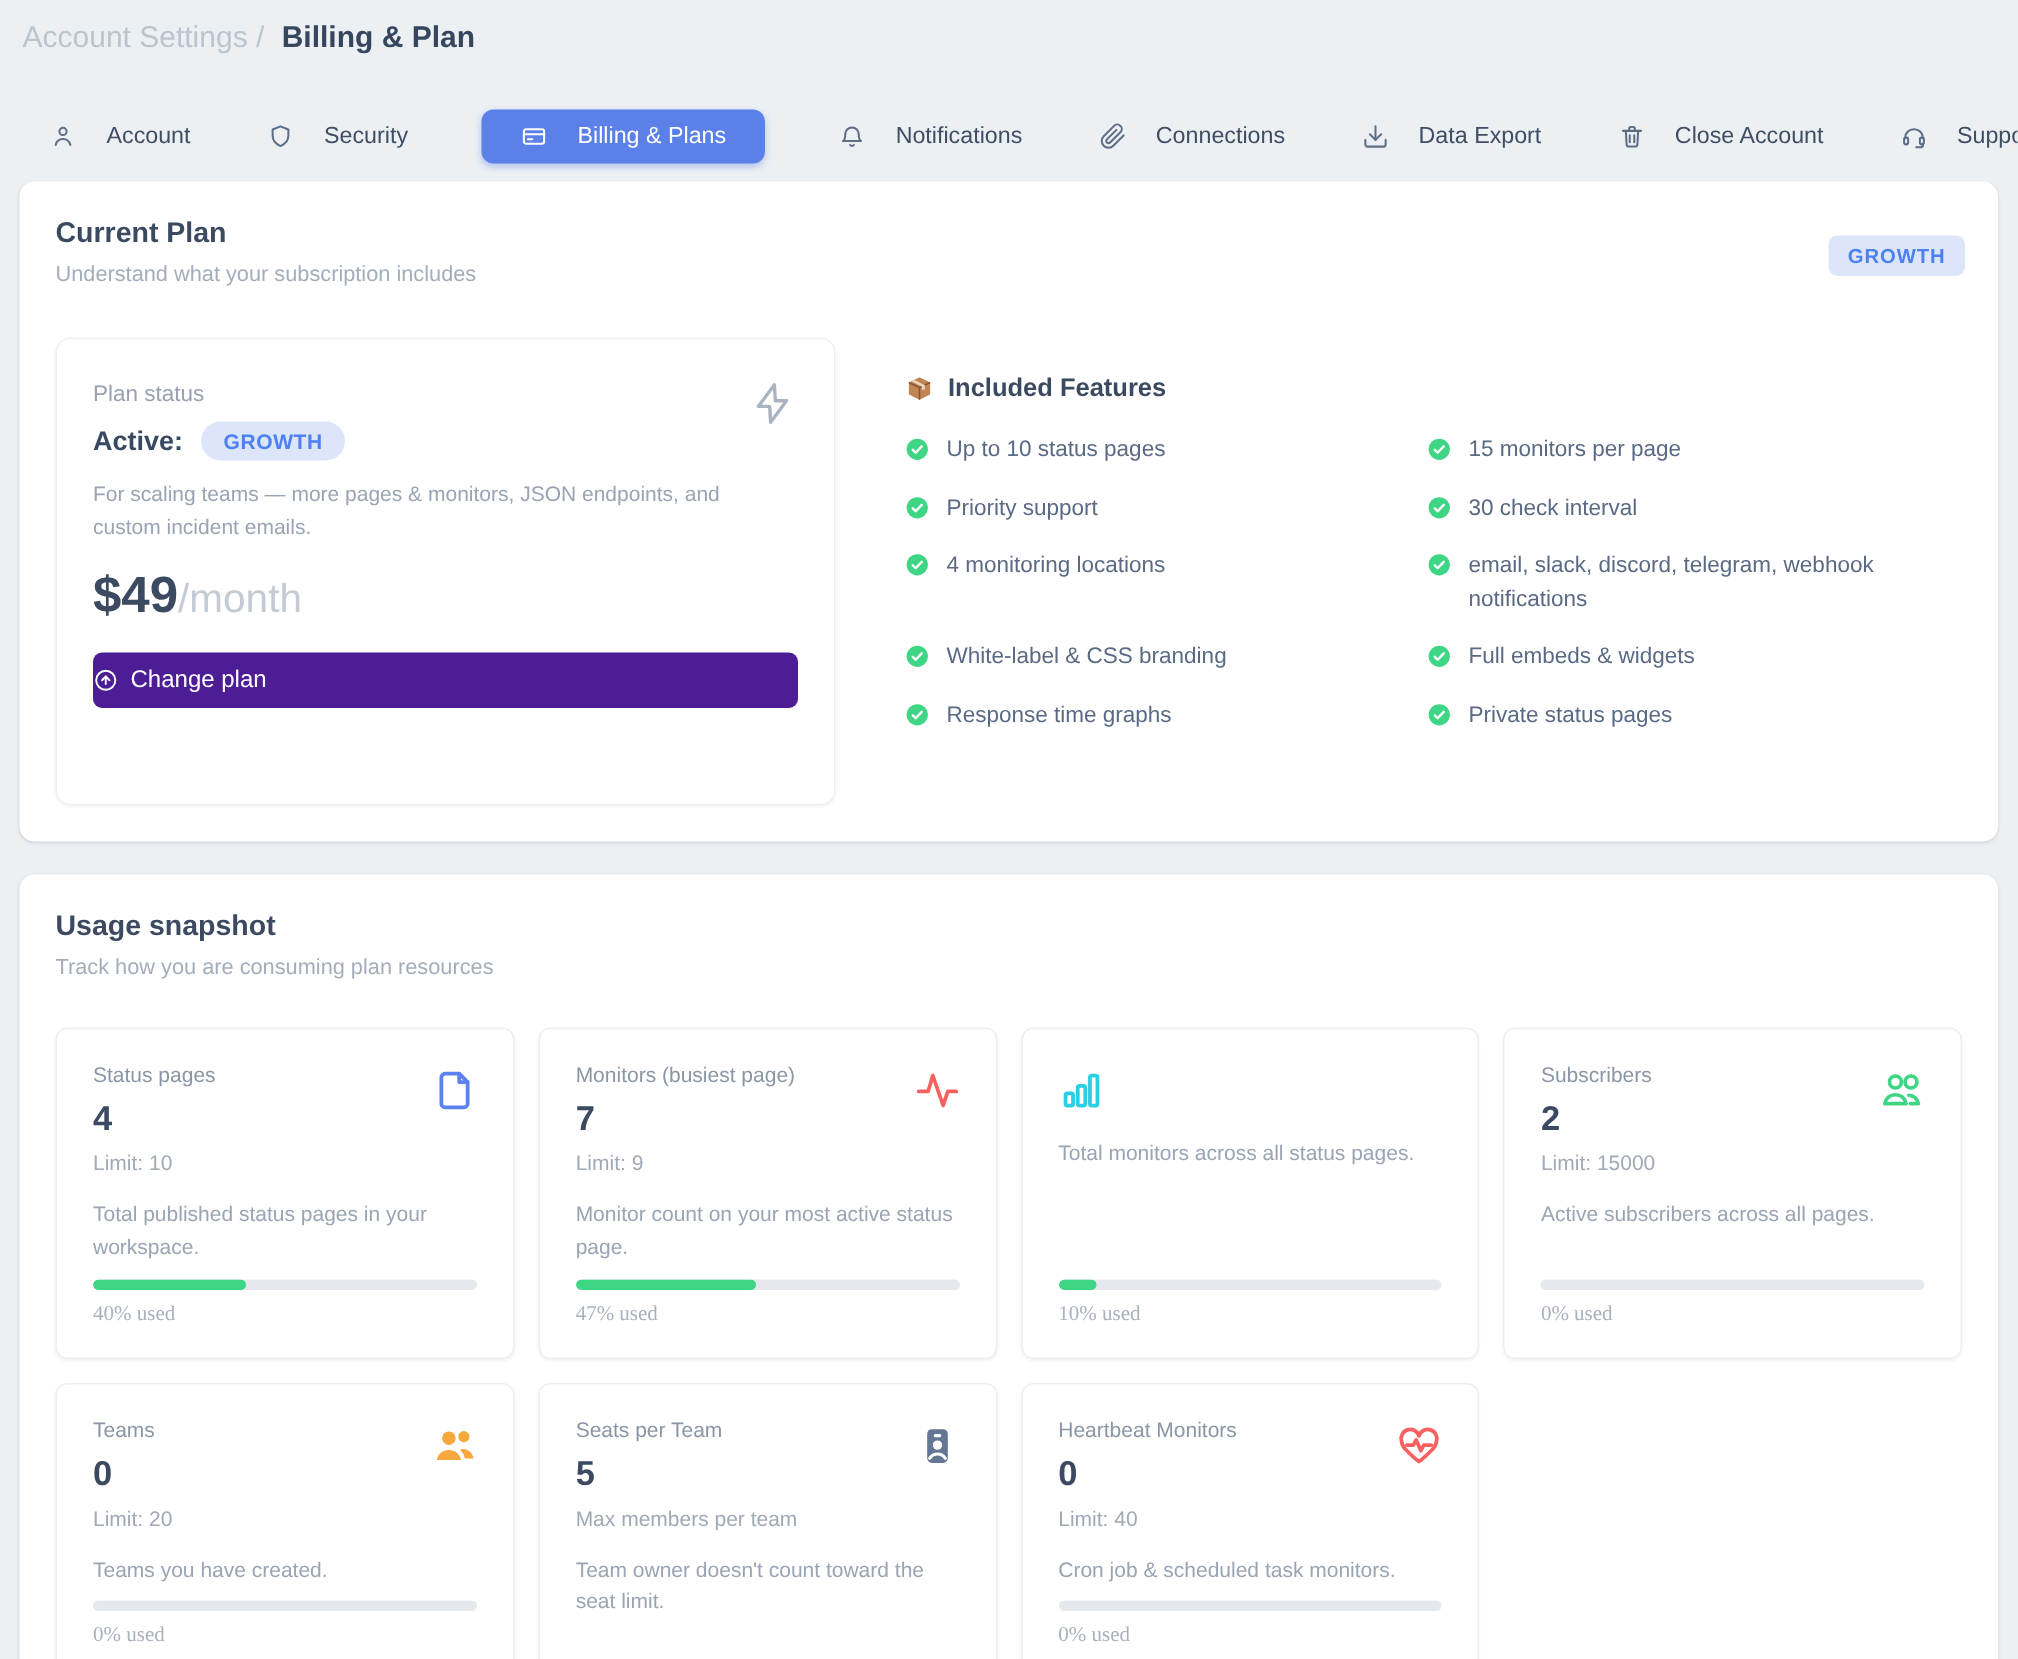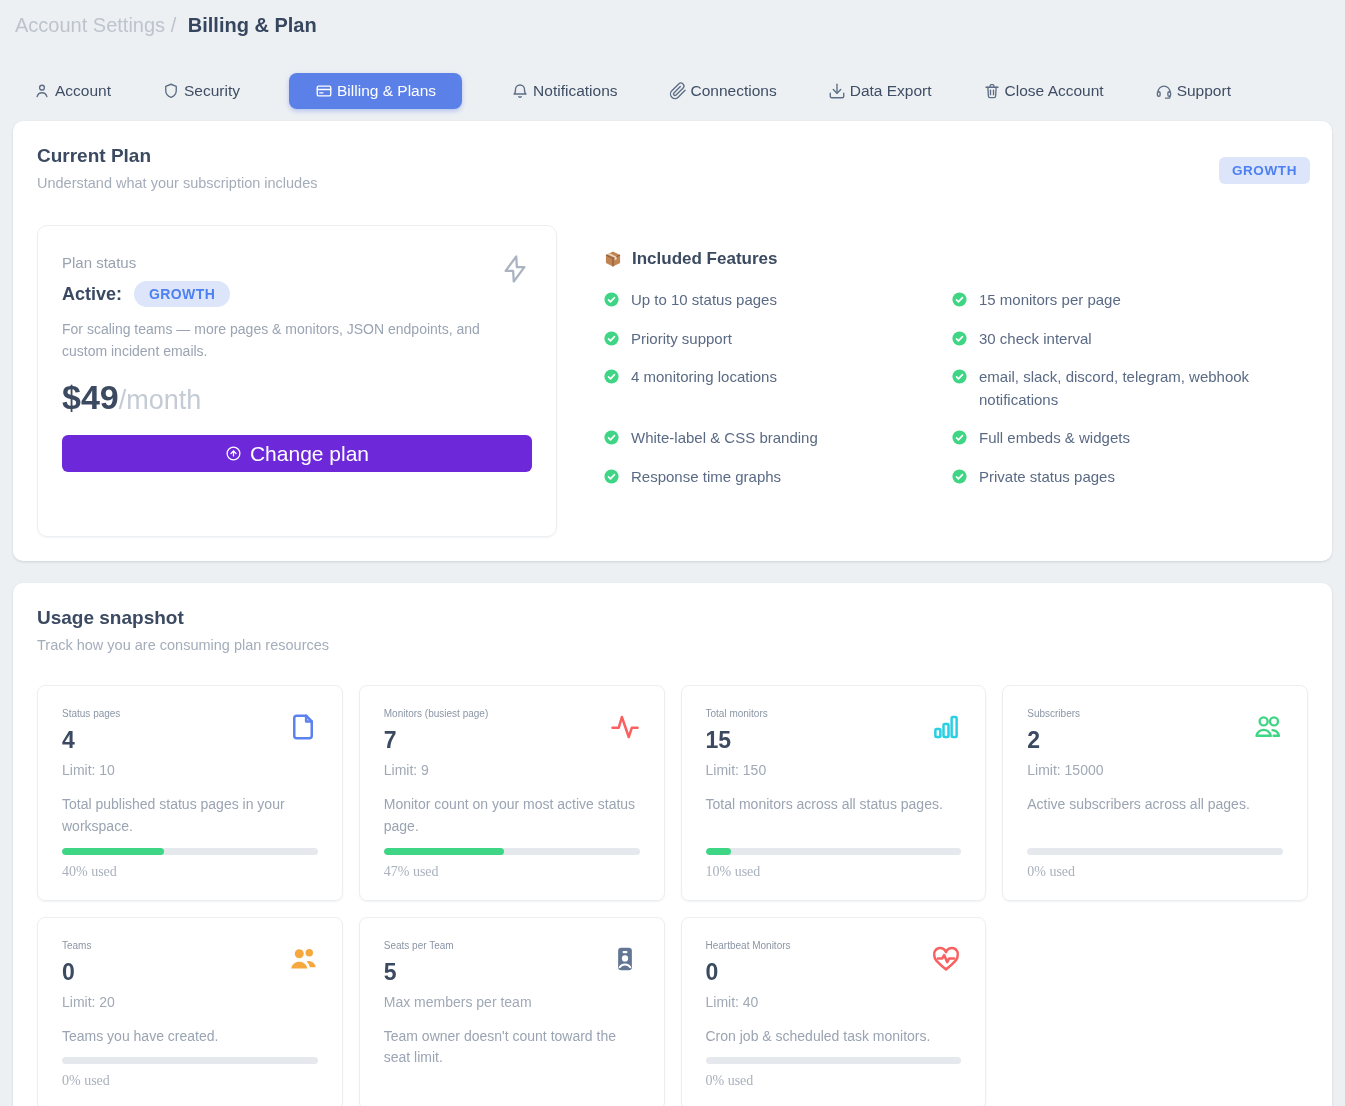--- a/index.html
+++ b/index.html
@@ -13,21 +13,21 @@
   .page { padding:12px 13px 0 13px; }
 
   
   .breadcrumb { font-size:20px; padding:2px 0 0 2px; }
   .breadcrumb .parent { color:#bdc4ce; font-weight:400; }
   .breadcrumb .current { color:#36465e; font-weight:700; margin-left:6px; }
 
   
   .tabs { display:flex; align-items:center; gap:47px; margin:36px 0 12px 18px; }
   .tab {
-    display:flex; align-items:center; gap:4px;
+    display:flex; align-items:center; gap:20px;
     font-size:15.5px; color:#3f4e64; font-weight:500;
     padding:9px 2px; border-radius:8px; cursor:pointer; white-space:nowrap;
     background:transparent; border:none;
   }
   .tab .icon { width:18px; height:18px; color:#5d6d85; }
   .tab.active {
     background:#5b80e8; color:#ffffff; padding:9px 26px;
     box-shadow:0 2px 5px rgba(67,105,227,.35);
   }
   .tab.active .icon { color:#ffffff; }
@@ -62,22 +62,22 @@
   .pill {
     background:#dce5fa; color:#4d80f0; font-size:14px; font-weight:600;
     letter-spacing:.4px; padding:5px 15px; border-radius:999px;
   }
   .plan-desc { font-size:14px; color:#9aa4b2; line-height:1.55; margin-top:12px; max-width:420px; }
   .plan-price { margin-top:16px; }
   .plan-price .amount { font-size:34px; font-weight:700; color:#3b4a61; }
   .plan-price .period { font-size:27px; font-weight:400; color:#c4cbd5; }
   .change-btn {
     margin-top:18px; width:100%; height:37px; border:none; border-radius:6px;
-    background:#6d28d9; color:#ffffff; font-size:21px; font-weight:500;
-    font-family:inherit; display:flex; align-items:center; justify-content:center; gap:8px;
+    background:#4c1d95; color:#ffffff; font-size:16px; font-weight:500;
+    font-family:inherit; display:flex; align-items:center; justify-content:flex-start; gap:8px;
     cursor:pointer;
   }
   .change-btn .icon { width:17px; height:17px; color:#ffffff; }
 
   
   .features { flex:1; padding:24px 0 0 46px; }
   .features-head { display:flex; gap:9px; }
   .features-head .pkg { width:20px; height:20px; }
   .features-head span { font-size:17px; font-weight:700; color:#3b4a61; }
   .features-grid {
@@ -92,21 +92,21 @@
   .usage-grid {
     display:grid; grid-template-columns:repeat(4, 1fr); gap:16px; margin-top:32px;
   }
   .ucard {
     border:1px solid #eceff2; border-radius:8px;
     box-shadow:0 1px 2px rgba(22,34,56,.06);
     padding:22px 24px 20px 24px;
     display:flex; flex-direction:column;
   }
   .ucard-head { display:flex; justify-content:space-between; align-items:flex-start; }
-  .ucard-title { font-size:10px; color:#8b96a5; }
+  .ucard-title { font-size:14px; color:#8b96a5; }
   .ucard-value { font-size:23px; font-weight:700; color:#3b4a61; margin-top:8px; }
   .ucard-limit { font-size:14px; color:#a0a9b6; margin-top:8px; }
   .ucard-icon { width:30px; height:30px; flex:0 0 30px; margin-top:4px; }
   .ucard-desc { font-size:14px; color:#9aa4b2; line-height:1.55; margin-top:16px; }
   .spacer { flex:1 1 auto; min-height:10px; }
   .bar { height:7px; background:#e5e9ed; border-radius:4px; overflow:hidden; }
   .bar-fill { height:100%; background:#3ed584; border-radius:4px; width:0; }
   .ucard-pct { font-size:14px; color:#a9b1bd; margin-top:9px;font-family:Liberation Serif, serif; }
 
   svg.icon { display:inline-block; }
@@ -433,25 +433,20 @@
     </div>
     <div class="ucard-desc">Monitor count on your most active status page.</div>
     <div class="spacer"></div>
     <div class="bar">
             <div class="bar-fill" style="width: 47%;"></div>
           </div>
     <div class="ucard-pct">47% used</div>
   </div>
         <div class="ucard">
     <div class="ucard-head">
-      <div>
-        <div class="ucard-title">Total monitors</div>
-        <div class="ucard-value">15</div>
-        <div class="ucard-limit">Limit: 150</div>
-      </div>
       <svg class="icon ucard-icon" style="color: rgb(41, 207, 226);">
               <use href="#i-bar-chart"></use>
             </svg>
     </div>
     <div class="ucard-desc">Total monitors across all status pages.</div>
     <div class="spacer"></div>
     <div class="bar">
             <div class="bar-fill" style="width: 10%;"></div>
           </div>
     <div class="ucard-pct">10% used</div>

